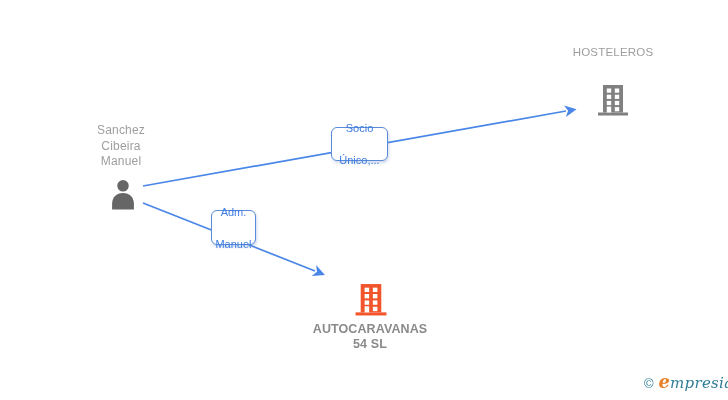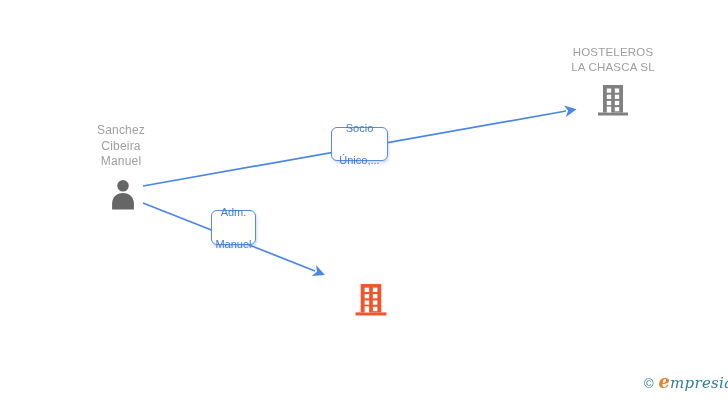--- a/index.html
+++ b/index.html
@@ -107,21 +107,20 @@
   </div>
   <div class="icon-wrap person-icon" style="left:105px; top:177px;">
     <svg width="36" height="35" viewBox="0 0 34 34">
       <circle cx="17" cy="8.6" r="5.6" fill="currentColor"></circle>
       <path fill="currentColor" d="M17,15.6 C10.6,15.6 6.4,19.8 6.4,26.2 L6.4,31.6 L27.6,31.6 L27.6,26.2 C27.6,19.8 23.4,15.6 17,15.6 Z"></path>
     </svg>
   </div>
 
   <div class="node-label caps" style="left:556px; top:45px; width:114px;">
     <div>HOSTELEROS</div>
-    <div>LA CHASCA SL</div>
   </div>
   <div class="icon-wrap building-gray" style="left:595px; top:83px;">
     <svg width="36" height="34" viewBox="0 0 36 34">
       <rect x="3" y="29.5" width="30" height="3" fill="currentColor"></rect>
       <rect x="8" y="2" width="20" height="27.5" fill="currentColor"></rect>
       <g fill="#ffffff">
         <rect x="11.8" y="5.5" width="4.4" height="4.2"></rect>
         <rect x="19.8" y="5.5" width="4.4" height="4.2"></rect>
         <rect x="11.8" y="11.7" width="4.4" height="4.2"></rect>
         <rect x="19.8" y="11.7" width="4.4" height="4.2"></rect>
@@ -142,20 +141,24 @@
         <rect x="19.8" y="5.5" width="4.4" height="4.2"></rect>
         <rect x="11.8" y="11.7" width="4.4" height="4.2"></rect>
         <rect x="19.8" y="11.7" width="4.4" height="4.2"></rect>
         <rect x="11.8" y="17.9" width="4.4" height="4.2"></rect>
         <rect x="19.8" y="17.9" width="4.4" height="4.2"></rect>
         <rect x="19.8" y="24.1" width="4.4" height="4.2"></rect>
         <rect x="11.8" y="23.6" width="4.4" height="5.9"></rect>
       </g>
     </svg>
   </div>
+  <div class="node-label bold" style="left:298px; top:322px; width:144px;">
+    <div>AUTOCARAVANAS</div>
+    <div>54 SL</div>
+  </div>
 
   <div class="edge-label" style="left:331px; top:127px; width:57px; height:34px;">
     <div>Socio</div>
     <div>Único,...</div>
   </div>
   <div class="edge-label" style="left:211px; top:210px; width:45px; height:35px;">
     <div>Adm.</div>
     <div>Manuel</div>
   </div>
 

